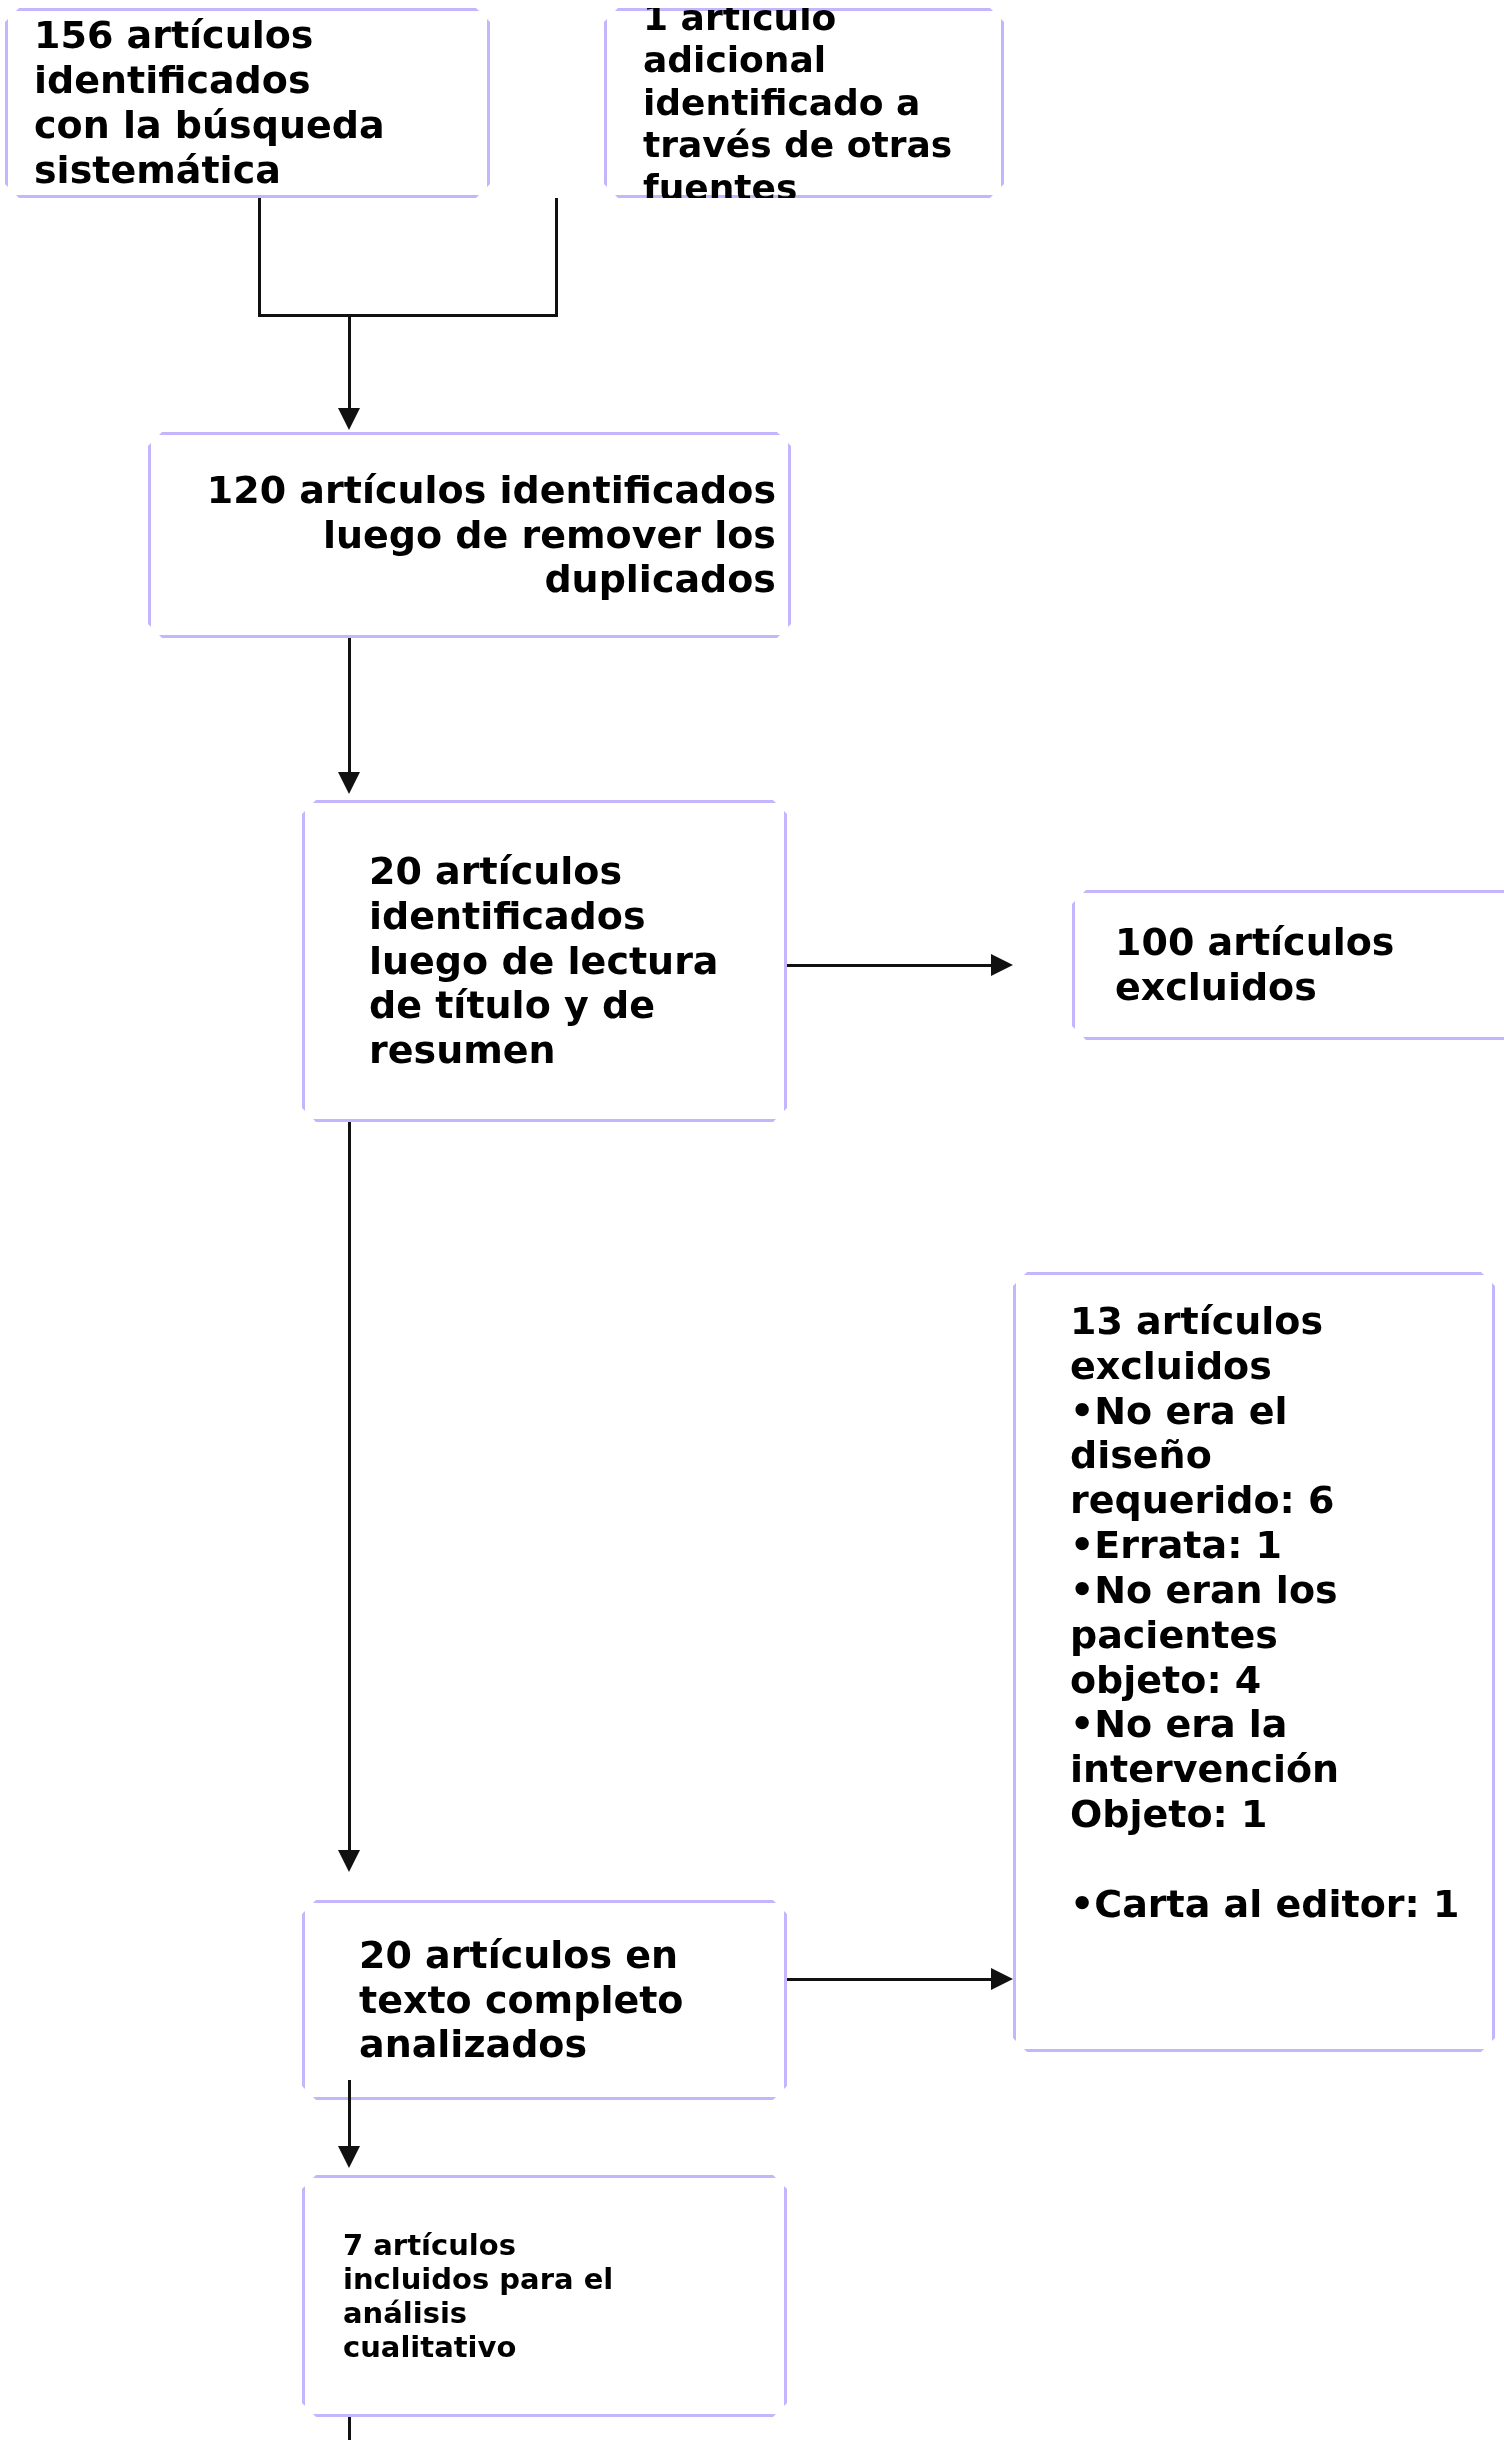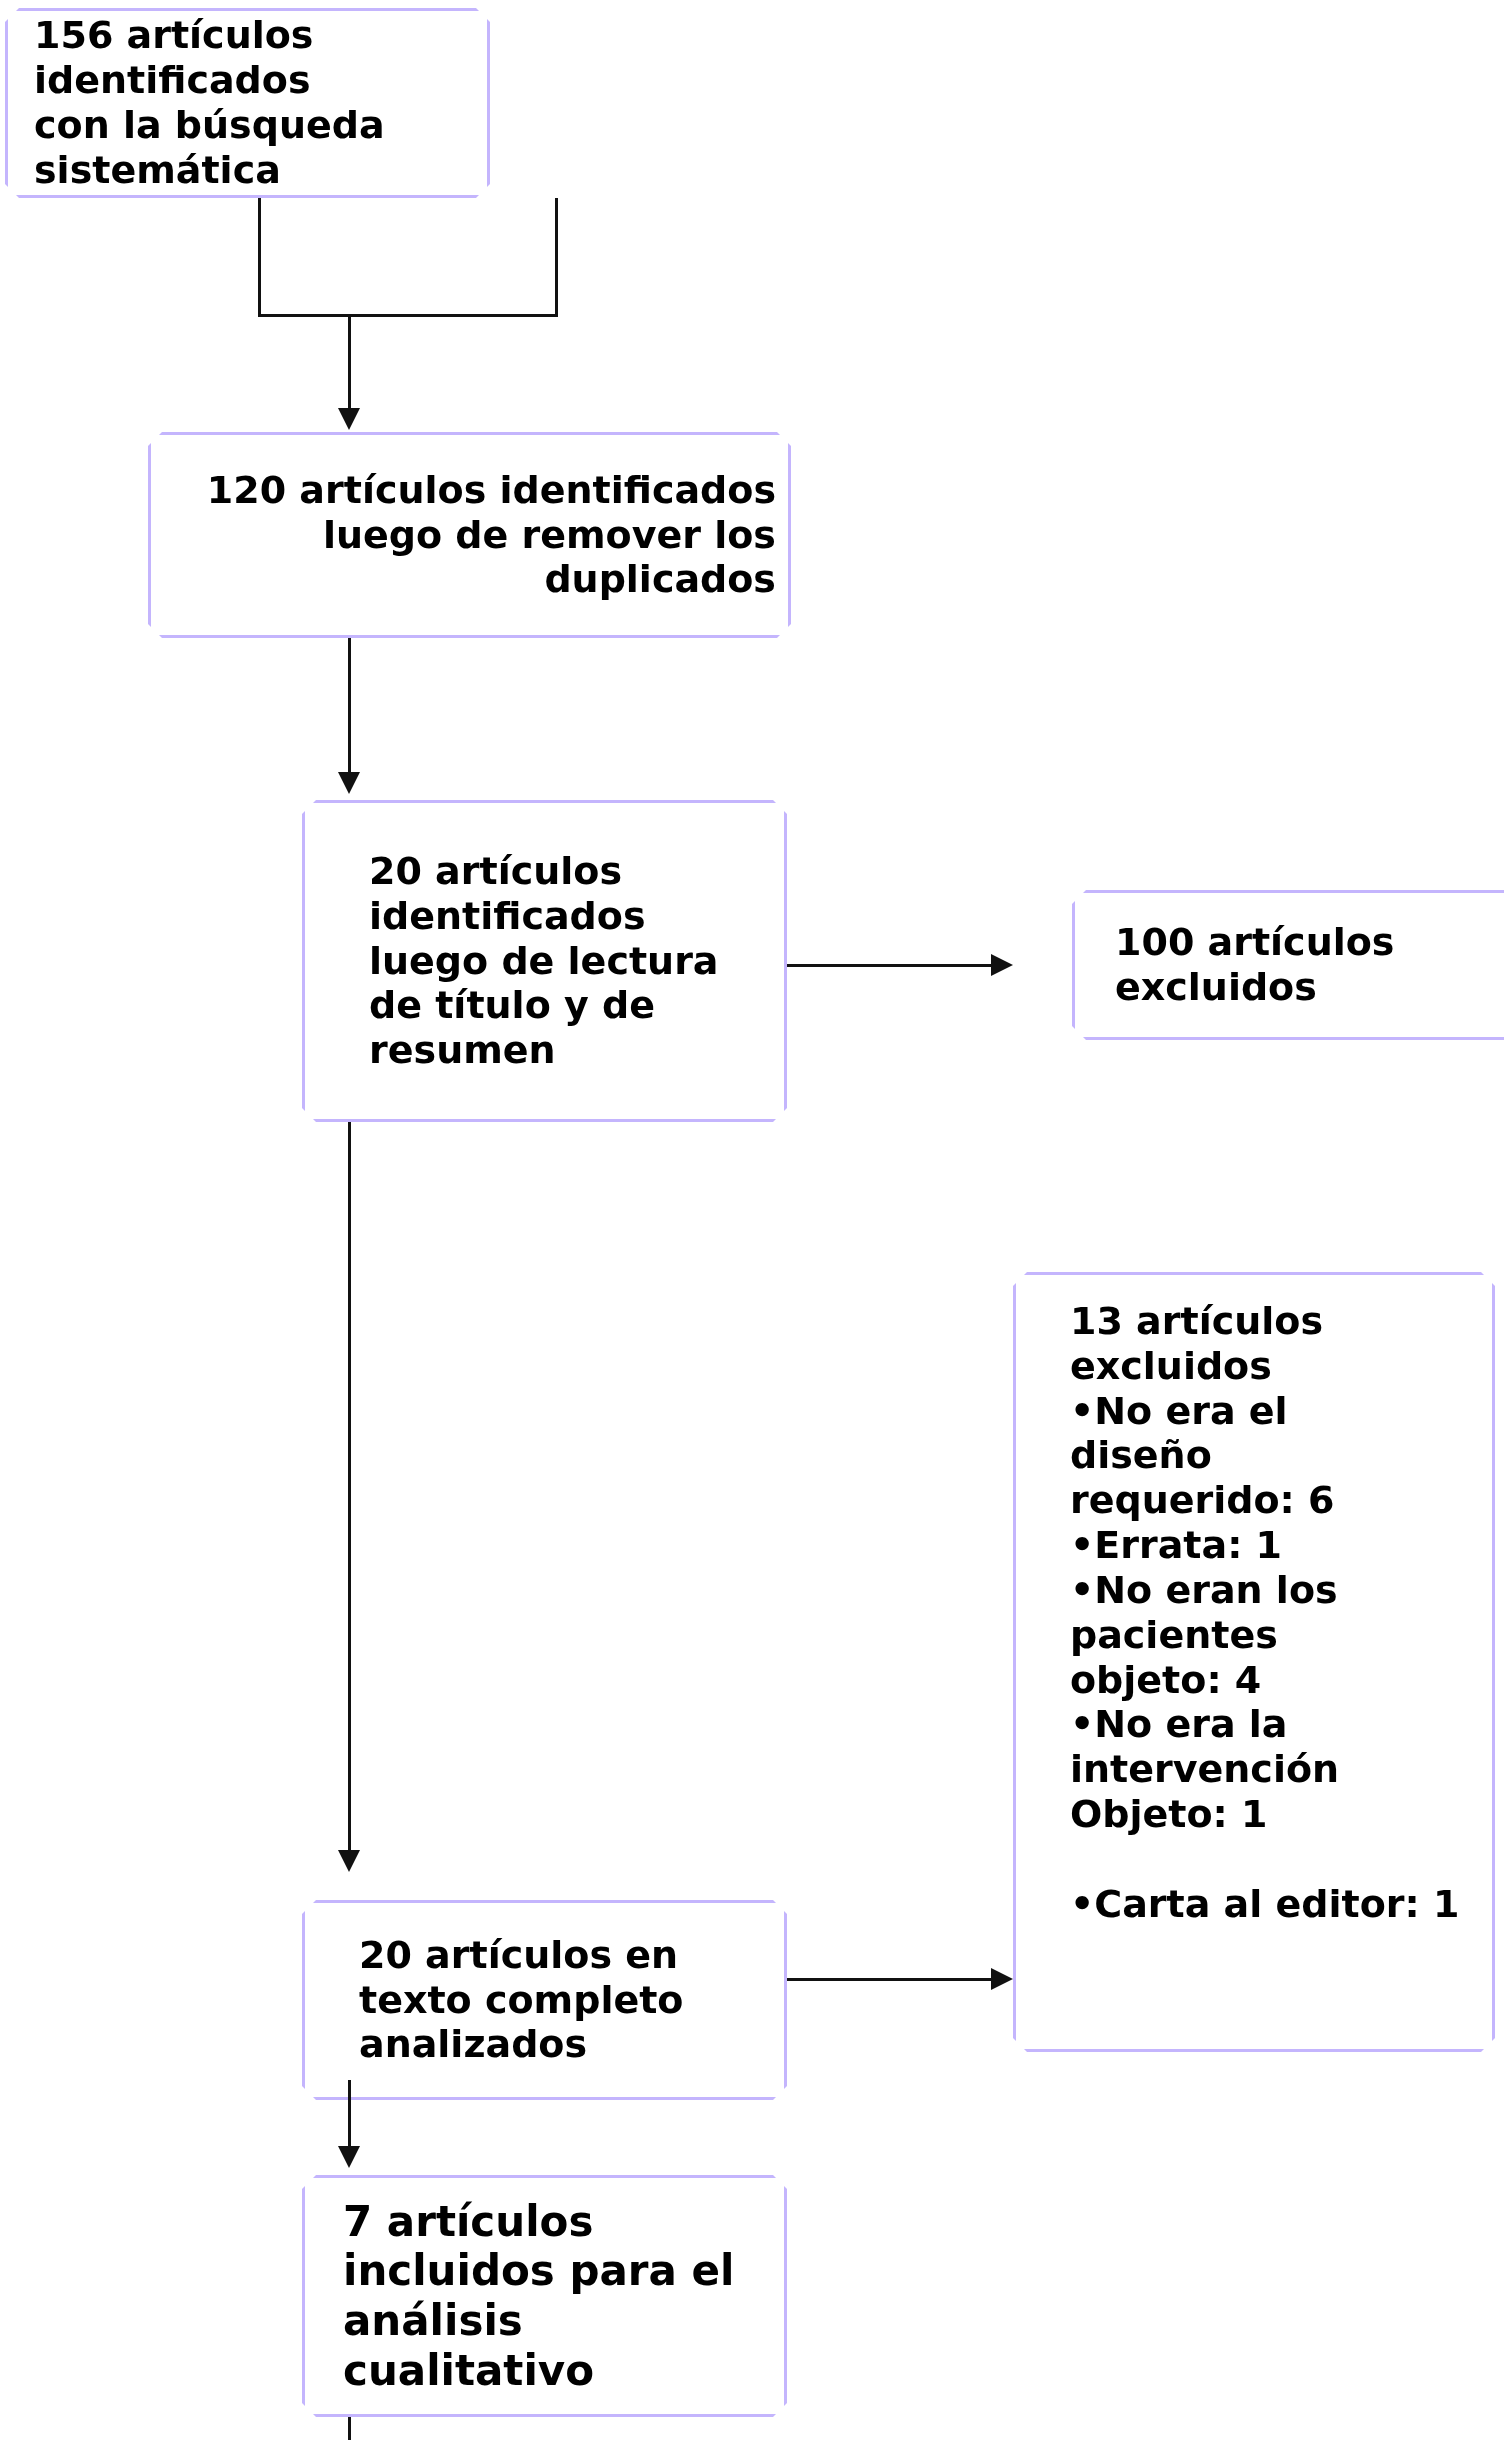--- a/index.html
+++ b/index.html
@@ -59,21 +59,21 @@
   #box-excluded-100      { left: 1072px; top: 890px;  width: 482px; height: 150px; }
   #box-excluded-100 .txt { font-size: 38px; padding: 0 12px 0 40px; }
 
   #box-excluded-13       { left: 1013px; top: 1272px; width: 482px; height: 780px; padding-left: 32px; }
   #box-excluded-13 .txt  { font-size: 38px; padding: 0 4px 0 22px; align-self: flex-start; margin-top: 24px; }
 
   #box-fulltext        { left: 302px;  top: 1880px; width: 485px;  height: 200px; margin-top: 20px; }
   #box-fulltext .txt   { font-size: 38px; padding: 0 12px 0 54px; }
 
   #box-included        { left: 302px;  top: 2175px; width: 485px;  height: 242px; }
-  #box-included .txt   { font-size: 42px; padding: 0 12px 0 38px; }
+  #box-included .txt   { font-size: 29px; padding: 0 12px 0 38px; }
 
   
   .conn {
     position: absolute;
     background: #111111;
   }
   .vline { width: 3px; }
   .hline { height: 3px; }
   
   .arrow-down {
@@ -96,20 +96,27 @@
 
 <div id="page">
 
   <div class="box" id="box-identified">
     <span class="txt">156 artículos
 identificados
 con la búsqueda
 sistemática</span>
   </div>
 
+  <div class="box" id="box-additional">
+    <span class="txt">1 artículo
+adicional
+identificado a
+través de otras
+fuentes</span>
+  </div>
 
   <div class="conn vline" style="left:258px; top:198px; height:118px;"></div>
   <div class="conn vline" style="left:555px; top:198px; height:118px;"></div>
   <div class="conn hline" style="left:258px; top:314px; width:300px;"></div>
   <div class="conn vline" style="left:348px; top:314px; height:98px;"></div>
   <div class="arrow-down" style="left:338px; top:408px;"></div>
 
   <div class="box" id="box-duplicates">
     <span class="txt">120 artículos  identificados
 luego de remover los

